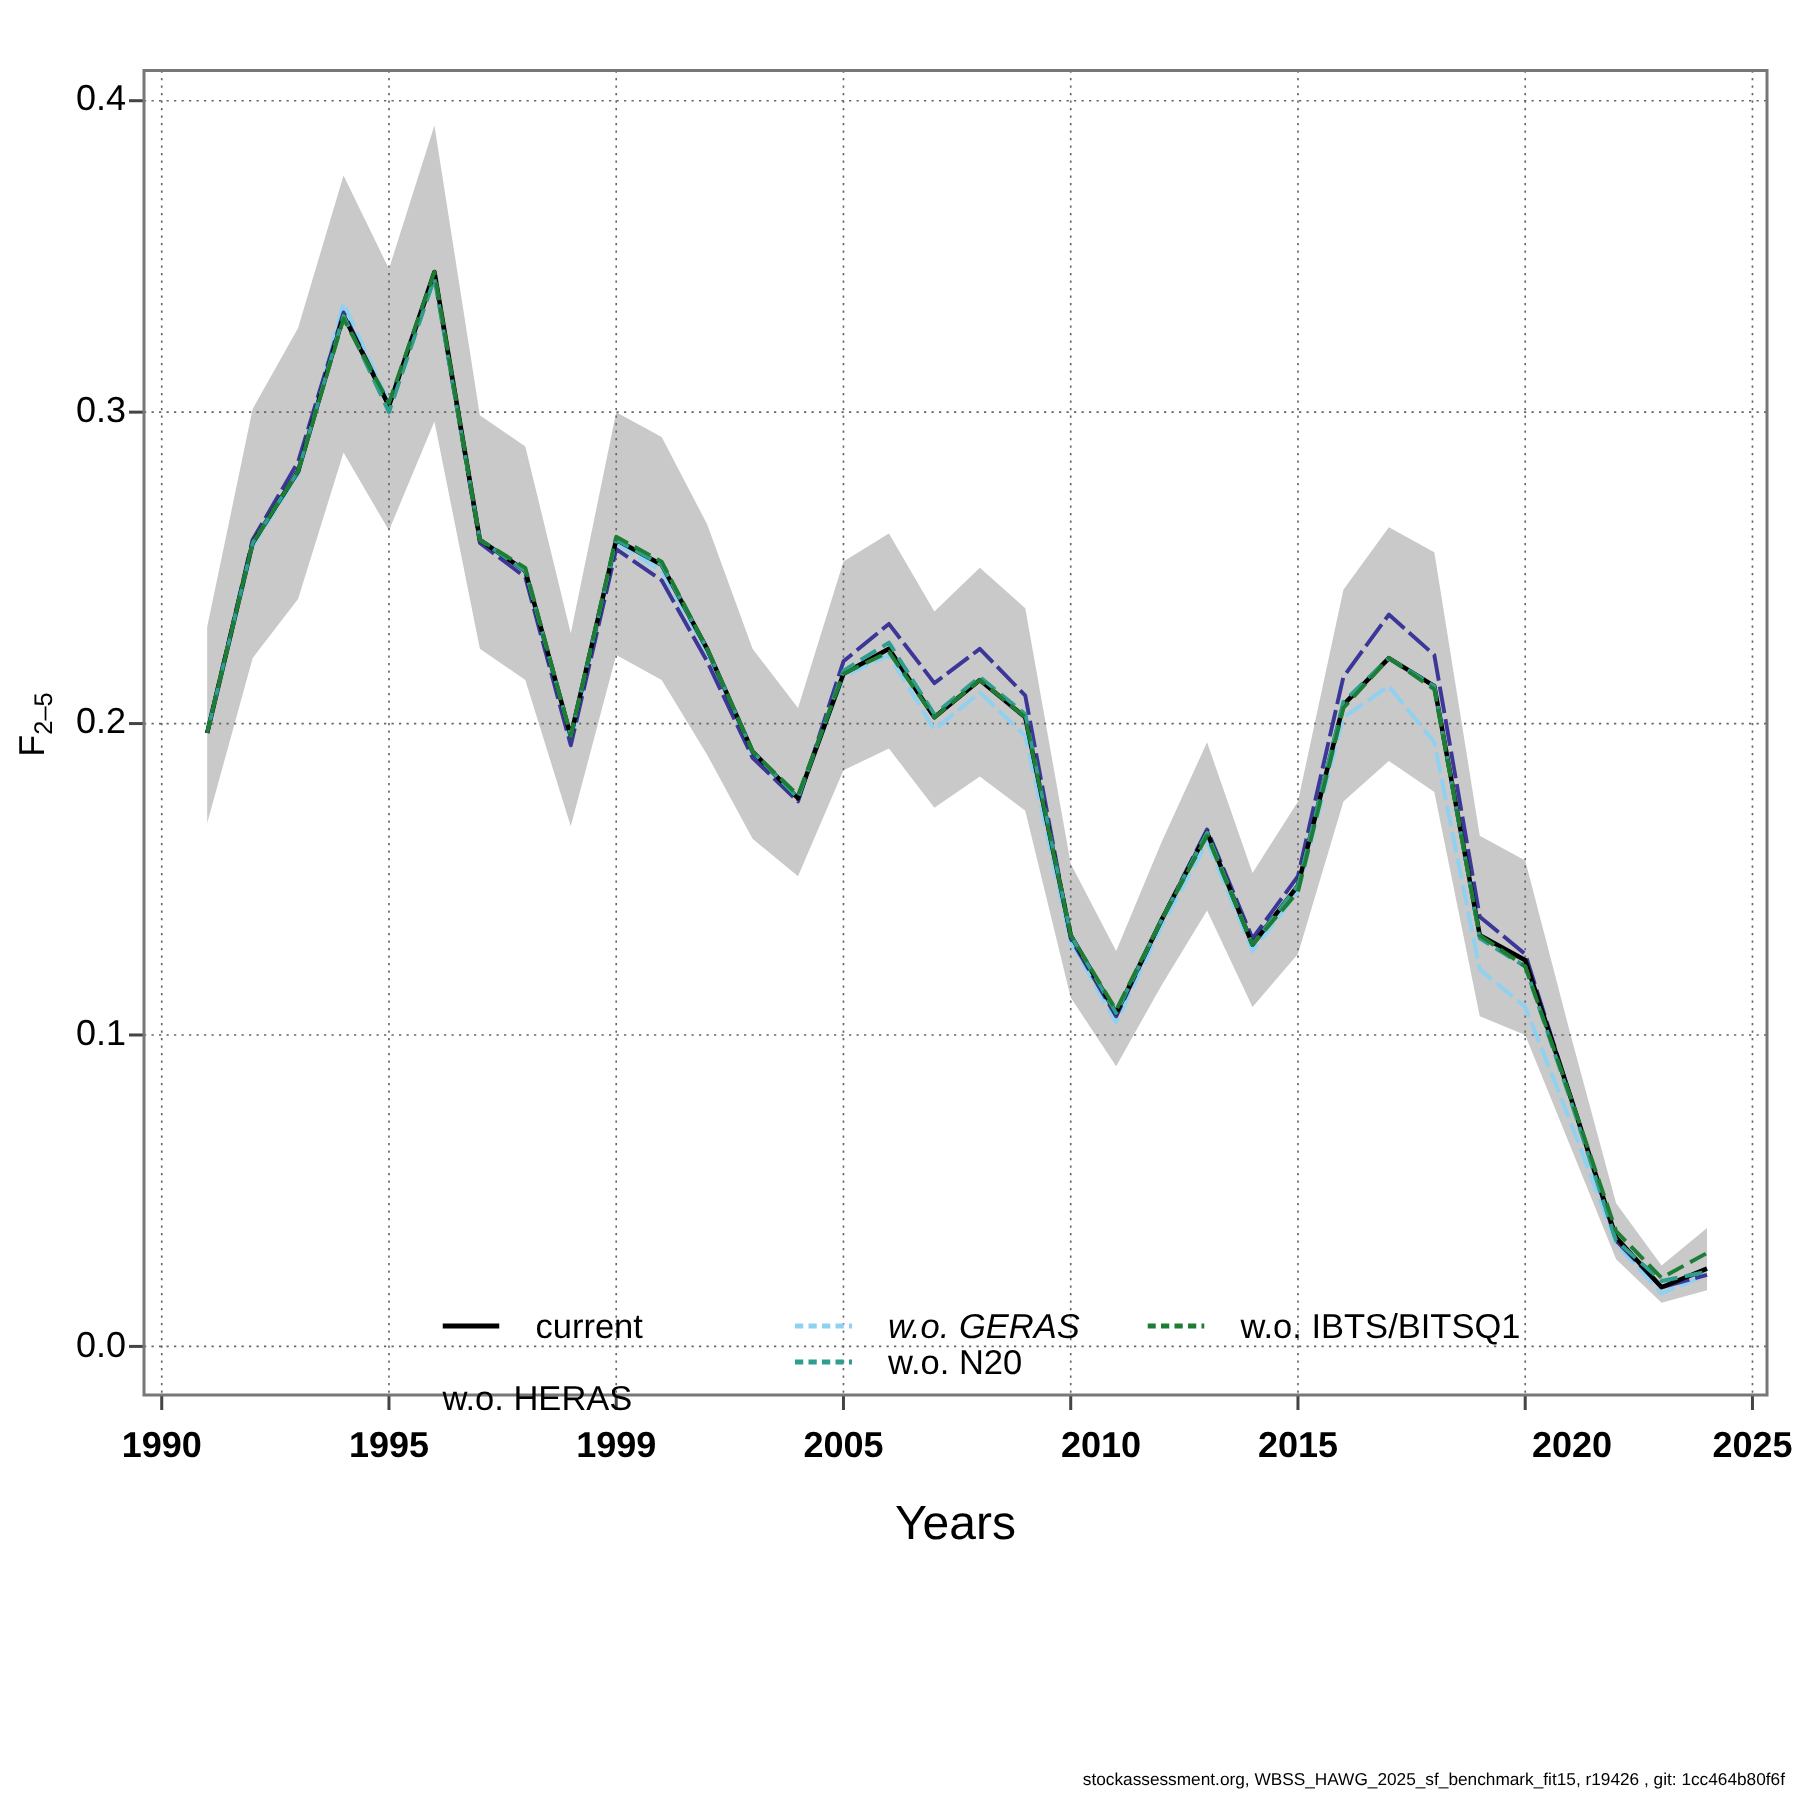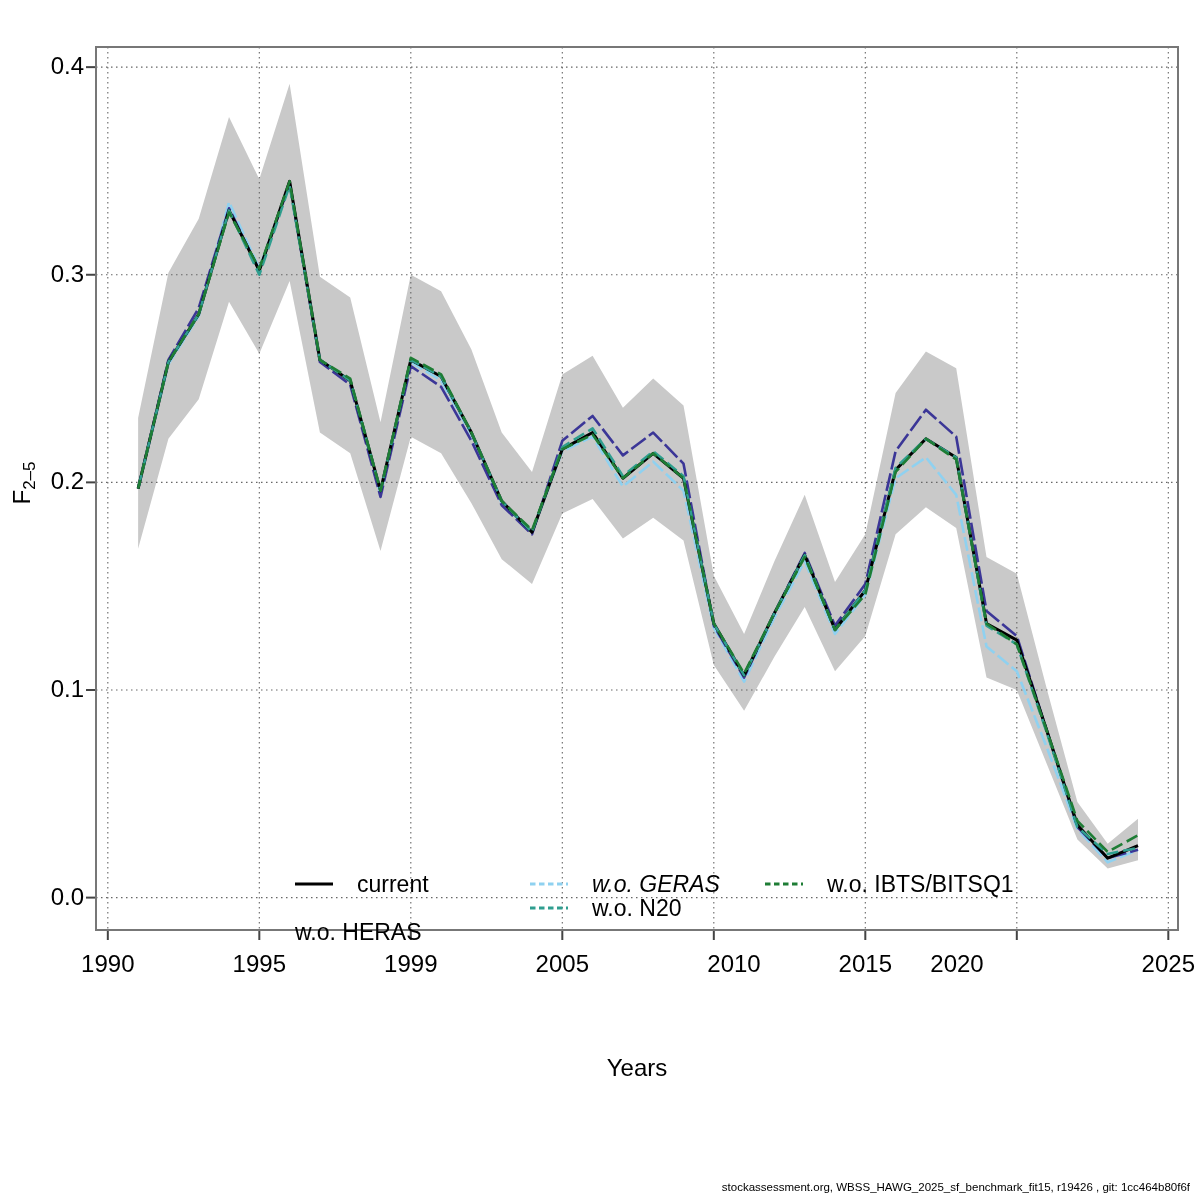--- a/index.html
+++ b/index.html
@@ -1,21 +1,21 @@
 <!DOCTYPE html>
 <html><head>
 <meta charset="utf-8">
 <style>
   html,body{margin:0;padding:0;background:#ffffff;}
   #canvas{position:relative;width:1200px;height:1200px;background:#ffffff;overflow:hidden;
           font-family:"Liberation Sans", sans-serif;color:#000;}
   #plot-svg{position:absolute;left:0;top:0;}
-  .x-tick-label{position:absolute;transform:translateX(-50%);font-size:24px;top:950px;white-space:nowrap;}
+  .x-tick-label{position:absolute;transform:translateX(-50%);font-size:24px;top:950px;white-space:nowrap;font-weight:bold;}
   .y-tick-label{position:absolute;left:18px;width:66px;text-align:right;font-size:24px;transform:translateY(-52%);}
-  .axis-label-x{position:absolute;left:637px;top:1054px;transform:translateX(-50%);font-size:24px;}
+  .axis-label-x{position:absolute;left:637px;top:997px;transform:translateX(-50%);font-size:32px;}
   .axis-label-y{position:absolute;left:6px;top:483px;transform:translate(-50%,-50%) rotate(-90deg) translateY(-6px);
                 transform-origin:center;font-size:24px;white-space:nowrap;margin-left:24px;}
   .axis-label-y sub{font-size:17px;}
   .legend-item{position:absolute;display:flex;align-items:center;gap:24px;height:26px;font-size:23px;white-space:nowrap;}
   #footer{position:absolute;right:10px;top:1181px;font-size:11.5px;color:#000;}
 </style>
 </head>
 <body>
 
 <div id="canvas">
@@ -60,21 +60,21 @@
       <rect x="96" y="47" width="1082" height="883" fill="none" stroke="#777777" stroke-width="2"></rect>
     </svg>
 
   <div id="x-tick-labels">
       <div class="x-tick-label" style="left: 107.817px;">1990</div>
       <div class="x-tick-label" style="left: 259.315px;">1995</div>
       <div class="x-tick-label" style="left: 410.813px;">1999</div>
       <div class="x-tick-label" style="left: 562.311px;">2005</div>
       <div class="x-tick-label" style="left: 734px;">2010</div>
       <div class="x-tick-label" style="left: 865.308px;">2015</div>
-      <div class="x-tick-label" style="left: 957px;">2020</div>
+      <div class="x-tick-label" style="left: 1048px;">2020</div>
       <div class="x-tick-label" style="left: 1168.3px; text-align: right;">2025</div>
     </div>
   <div id="y-tick-labels">
       <div class="y-tick-label" style="top: 897.612px;">0.0</div>
       <div class="y-tick-label" style="top: 689.993px;">0.1</div>
       <div class="y-tick-label" style="top: 482.375px;">0.2</div>
       <div class="y-tick-label" style="top: 274.757px;">0.3</div>
       <div class="y-tick-label" style="top: 67.139px;">0.4</div>
     </div>
 

